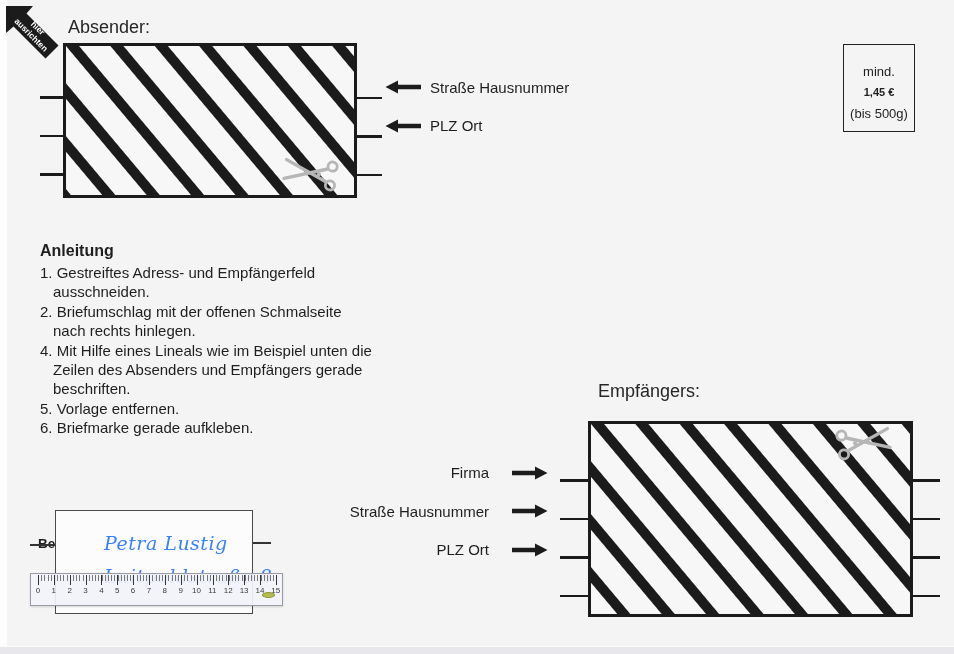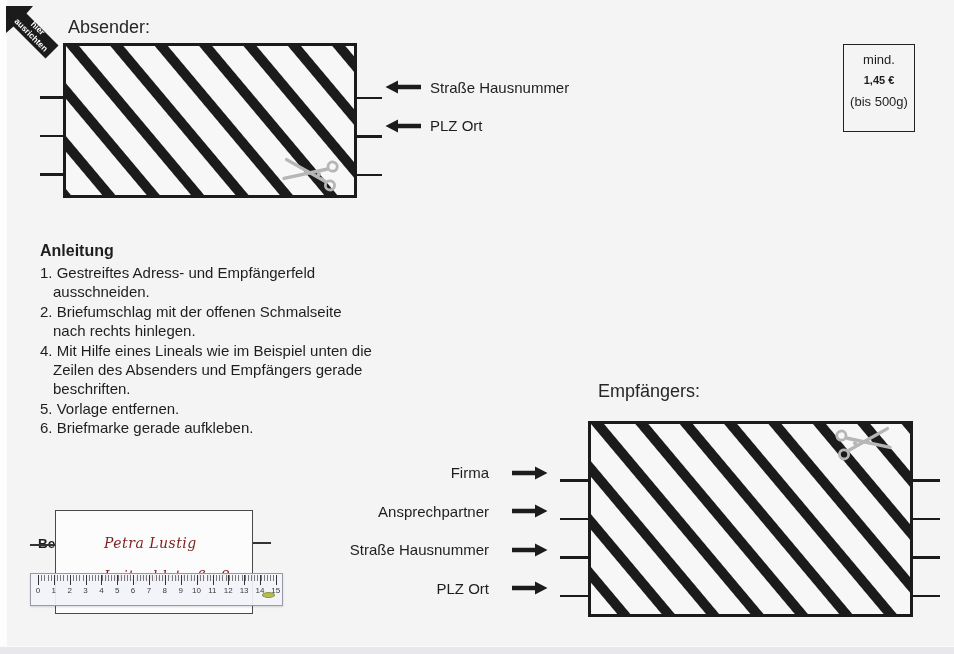--- a/index.html
+++ b/index.html
@@ -28,31 +28,31 @@
   .row { height:38.5px; display:flex; align-items:center; }
   .rows-absender { left:385px; top:68px; width:240px; }
   .rows-empfaenger { left:300px; top:453.5px; width:248px; }
   .rows-empfaenger .row { justify-content:flex-end; }
   .row-label { font-size:15px; color:#1e1e1e; white-space:nowrap; }
   .rows-absender .row-label { margin-left:9px; }
   .rows-empfaenger .row-label { margin-right:23px; }
   .row svg { flex:0 0 auto; display:block; }
 
   .stamp { position:absolute; left:843px; top:44px; width:72px; height:88px; border:1.5px solid #222;
-           text-align:center; padding-top:4px; font-size:13px; line-height:21px; color:#1e1e1e; }
+           text-align:center; padding-top:16px; font-size:13px; line-height:21px; color:#1e1e1e; }
   .stamp .bold { font-size:11px; font-weight:bold; }
 
   .anleitung { position:absolute; left:40px; top:242px; width:372px; }
   .anleitung-title { font-size:16px; font-weight:bold; margin-bottom:3px; }
   .anl-item { font-size:15px; line-height:19.4px; white-space:pre-line; padding-left:13px; text-indent:-13px; color:#1e1e1e; }
 
   .beispiel-title { position:absolute; left:38px; top:488px; font-size:13.5px; font-weight:bold;margin-top:48px; }
   .example-card { position:absolute; left:55px; top:510px; width:198px; height:104px; background:#fcfcfc; border:1px solid #4a4a4a; z-index:1; }
   .handwriting { position:absolute; left:48px; top:16px; font-family:"DejaVu Serif", serif; font-style:italic;
-                 font-size:14px; line-height:33px; color:#7f1d1d; letter-spacing:0.5px; white-space:nowrap; }
+                 font-size:19px; line-height:33px; color:#3b82f6; letter-spacing:0.5px; white-space:nowrap; }
   .card-tick { position:absolute; background:#333; height:1.5px; z-index:0; }
 
   .ruler { position:absolute; left:30px; top:573px; width:253px; height:33px; z-index:2;
            background:rgba(242,242,250,0.92); border:1px solid #9a9aa6; box-shadow:0 1px 2px rgba(0,0,0,0.15); }
   .ruler-ticks-minor { position:absolute; left:7px; right:3px; top:1px; height:6px;
            background:repeating-linear-gradient(to right,#777 0 1px,transparent 1px 3.18px); }
   .ruler-ticks-major { position:absolute; left:7px; right:3px; top:1px; height:10px;
            background:repeating-linear-gradient(to right,#333 0 1px,transparent 1px 15.87px); }
   .ruler-numbers { position:absolute; left:-1px; top:12px; display:flex; }
   .ruler-numbers span { width:15.87px; text-align:center; font-size:8px; color:#3a3a3a; }
@@ -219,26 +219,20 @@
 
   <div class="rows rows-empfaenger">
 
       <div class="row">
         <span class="row-label">Firma</span>
         <svg width="36" height="14" viewBox="0 0 36 14">
           <path d="M0 4.7 H23 V0.5 L35.5 7 L23 13.5 V9.3 H0 Z" fill="#1b1b1b"></path>
         </svg>
       </div>
 
-      <div class="row">
-        <span class="row-label">Ansprechpartner</span>
-        <svg width="36" height="14" viewBox="0 0 36 14">
-          <path d="M0 4.7 H23 V0.5 L35.5 7 L23 13.5 V9.3 H0 Z" fill="#1b1b1b"></path>
-        </svg>
-      </div>
 
       <div class="row">
         <span class="row-label">Straße Hausnummer</span>
         <svg width="36" height="14" viewBox="0 0 36 14">
           <path d="M0 4.7 H23 V0.5 L35.5 7 L23 13.5 V9.3 H0 Z" fill="#1b1b1b"></path>
         </svg>
       </div>
 
       <div class="row">
         <span class="row-label">PLZ Ort</span>

